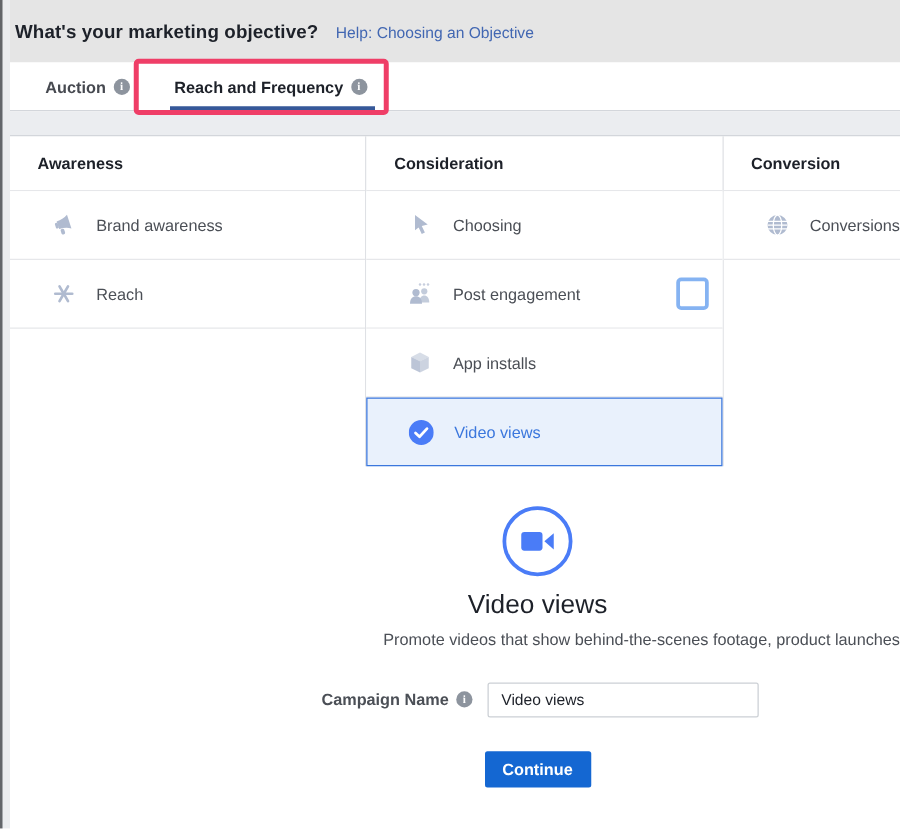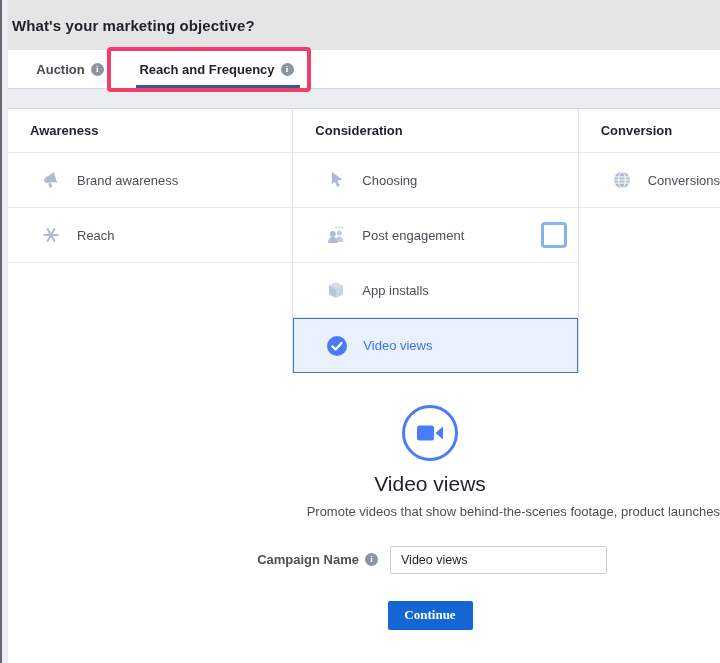--- a/index.html
+++ b/index.html
@@ -52,30 +52,31 @@
   .detail-title{margin-top:11px;font-size:21px;color:#1d2129;}
   .detail-desc{margin-top:7px;font-size:13px;line-height:17.5px;color:#4b4f56;text-align:right;}
   .form-row{margin-top:25px;display:flex;align-items:center;justify-content:flex-start;height:28px;}
   .campaign-label{width:238px;text-align:right;font-size:13px;font-weight:bold;color:#4b4f56;
                   display:flex;align-items:center;justify-content:flex-end;}
   .campaign-input{margin-left:12px;width:217px;height:28px;box-sizing:border-box;
                   border:1px solid #ccd0d5;border-radius:2px;padding:0 10px;font-size:12.5px;
                   color:#1d2129;font-family:"Liberation Sans",sans-serif;outline:none;}
   .continue-btn{display:block;margin:27px auto 0;width:85px;height:29px;background:#1467d2;
                 color:#fff;font-size:13px;font-weight:bold;border:none;border-radius:2px;
-                cursor:pointer;font-family:Liberation Serif, serif;}
+                cursor:pointer;font-family:Liberation Sans, sans-serif;}
 </style>
 </head>
 <body>
 
 <div class="page">
   <div class="gutter"></div>
 
   <div class="header">
     <div class="page-title">What's your marketing objective?</div>
+    <div class="help-link">Help: Choosing an Objective</div>
   </div>
 
   <div class="tabrow">
     <div class="tab tab-auction">
       <span>Auction</span>
       <span class="info-icon">i</span>
     </div>
     <div class="tab tab-rf">
       <span>Reach and Frequency</span>
       <span class="info-icon">i</span>

